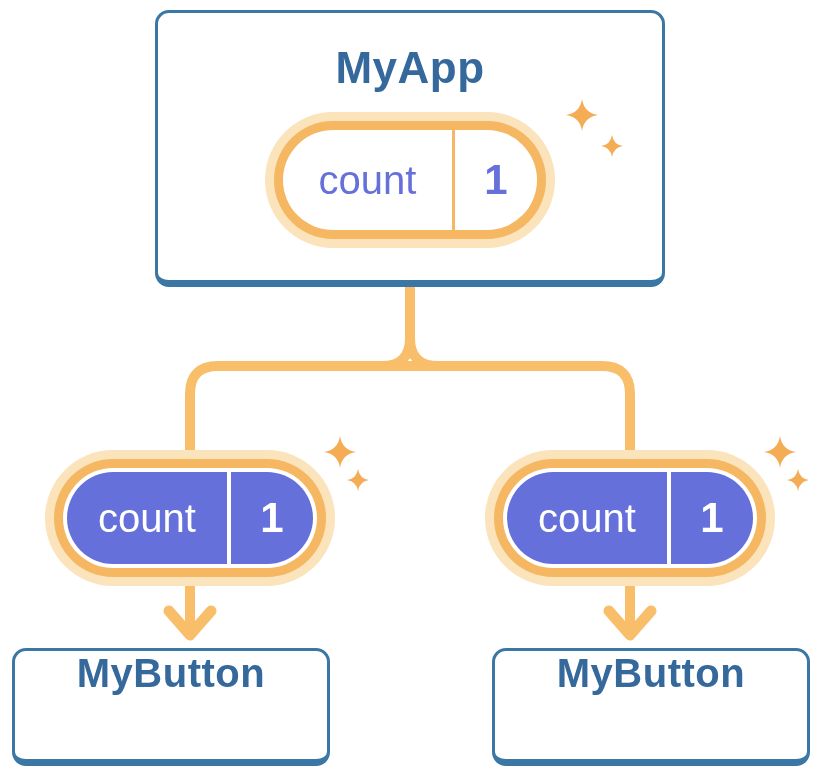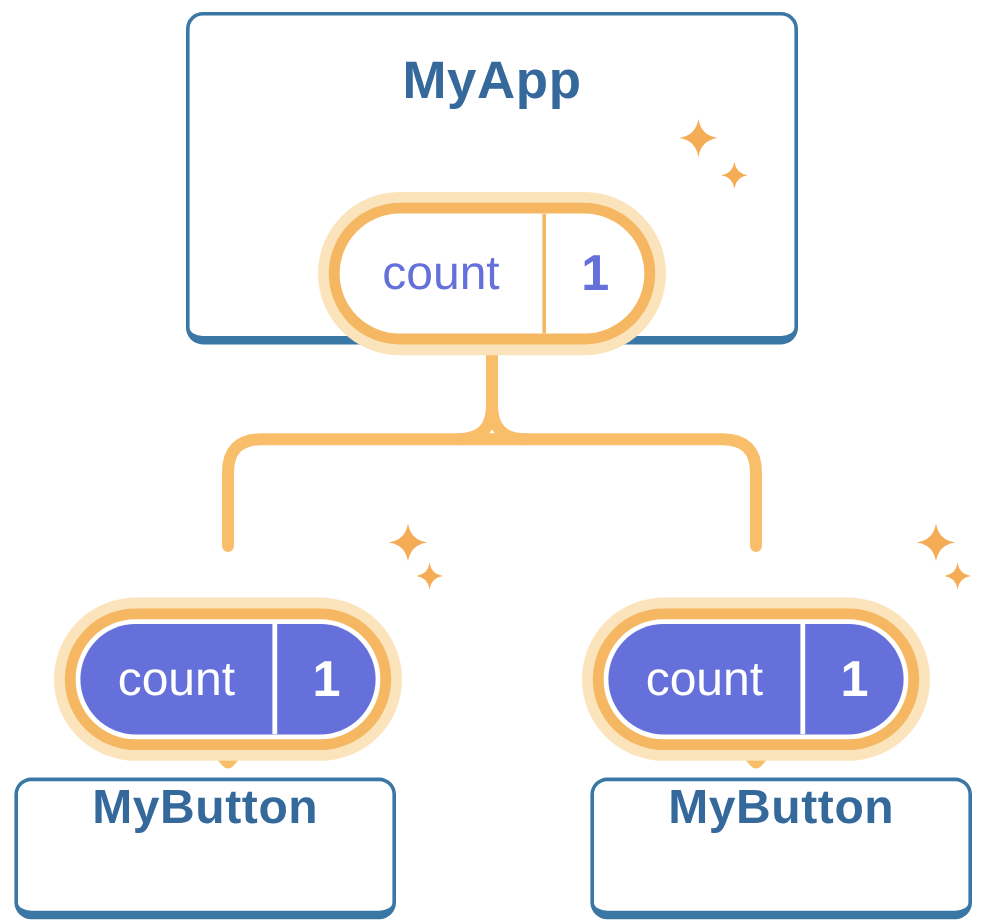--- a/index.html
+++ b/index.html
@@ -31,21 +31,21 @@
   .card-child-left{left:12px;top:648px;}
   .card-child-right{left:492px;top:648px;}
   .card-title{
     color:var(--title-text);font-weight:700;text-align:center;letter-spacing:.5px;
   }
   .card-root .card-title{font-size:44px;margin-top:30px;}
   .card-child .card-title{font-size:40px;}
   
   .pill{
     position:absolute;box-sizing:border-box;width:290px;height:136px;
-    background:var(--orange-glow);border-radius:68px;padding:9px;z-index:2;margin-top:48px;
+    background:var(--orange-glow);border-radius:68px;padding:9px;z-index:2;
   }
   .pill-root{left:50%;top:99px;transform:translateX(-50%);}
   .pill-left{left:45px;top:450px;}
   .pill-right{left:485px;top:450px;}
   .pill-ring{box-sizing:border-box;height:100%;background:var(--orange-ring);border-radius:59px;padding:9px;}
   .pill-body{box-sizing:border-box;height:100%;background:#fff;border-radius:50px;display:flex;overflow:hidden;}
   .pill-top .pill-key{color:var(--purple-text);font-weight:400;}
   .pill-top .pill-value{color:var(--purple-text);font-weight:700;}
   .pill-top .pill-divider{width:3px;background:var(--orange-ring);}
   .pill-key{flex:1;display:flex;align-items:center;justify-content:center;font-size:40px;}

